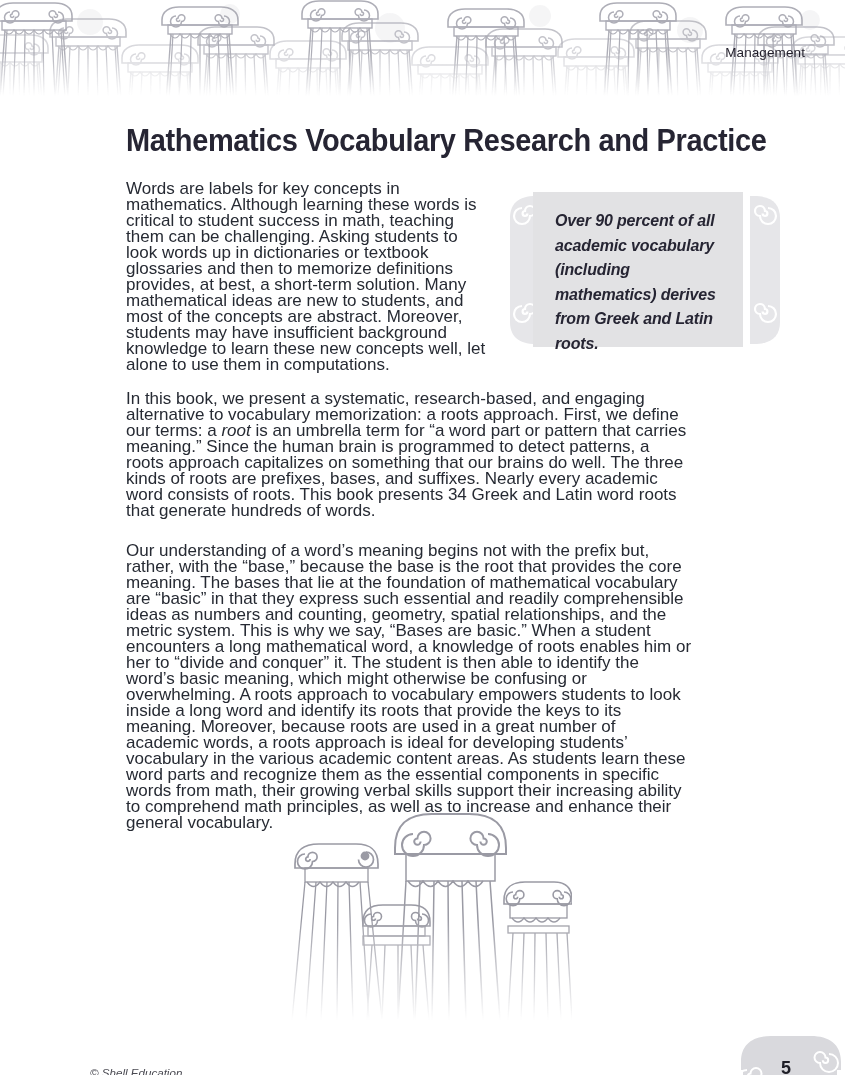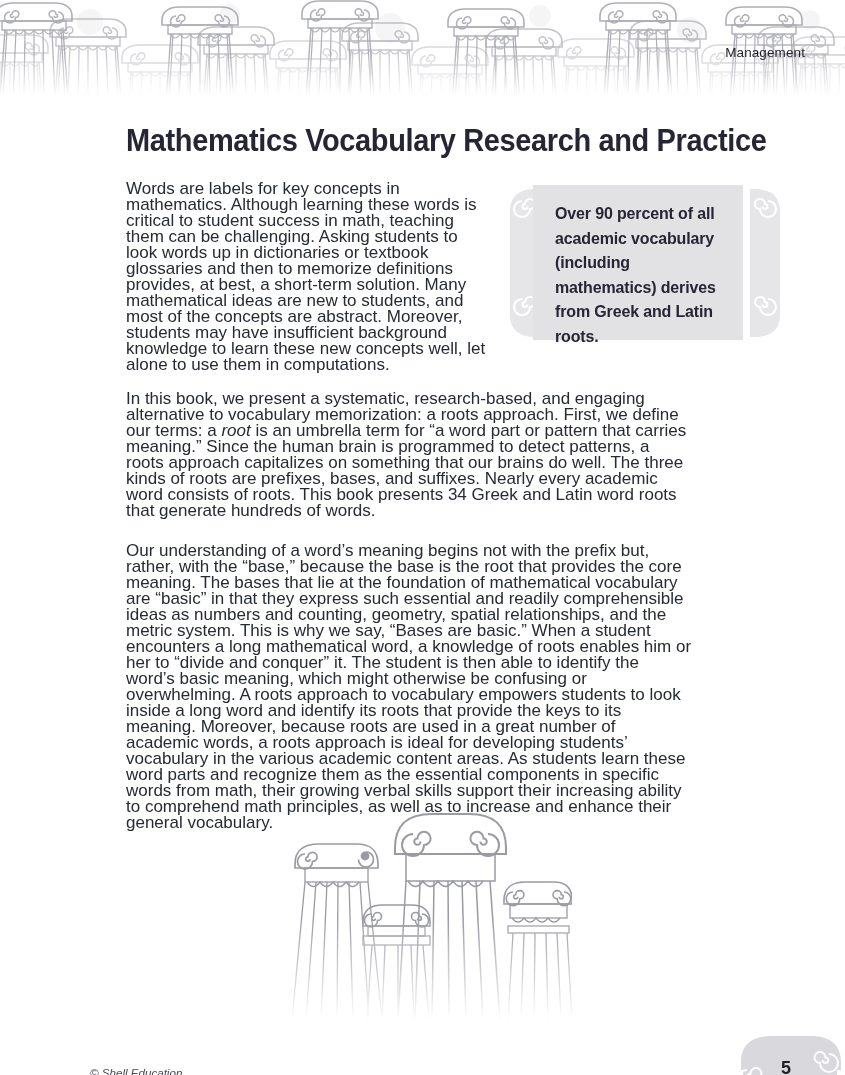--- a/index.html
+++ b/index.html
@@ -83,23 +83,24 @@
     left: 126px;
     top: 526px;
     width: 566px;
   }
   .body-col em { }
 
   
   #callout {
     position: absolute;
     left: 506px;
-    top: 179px;
+    top: 186px;
     width: 284px;
     height: 168px;
+    font-style: italic;
   }
   #callout-box {
     position: absolute;
     left: 27px;
     top: 6px;
     width: 210px;
     height: 155px;
     background: #e2e2e4;
   }
   #callout-text {

